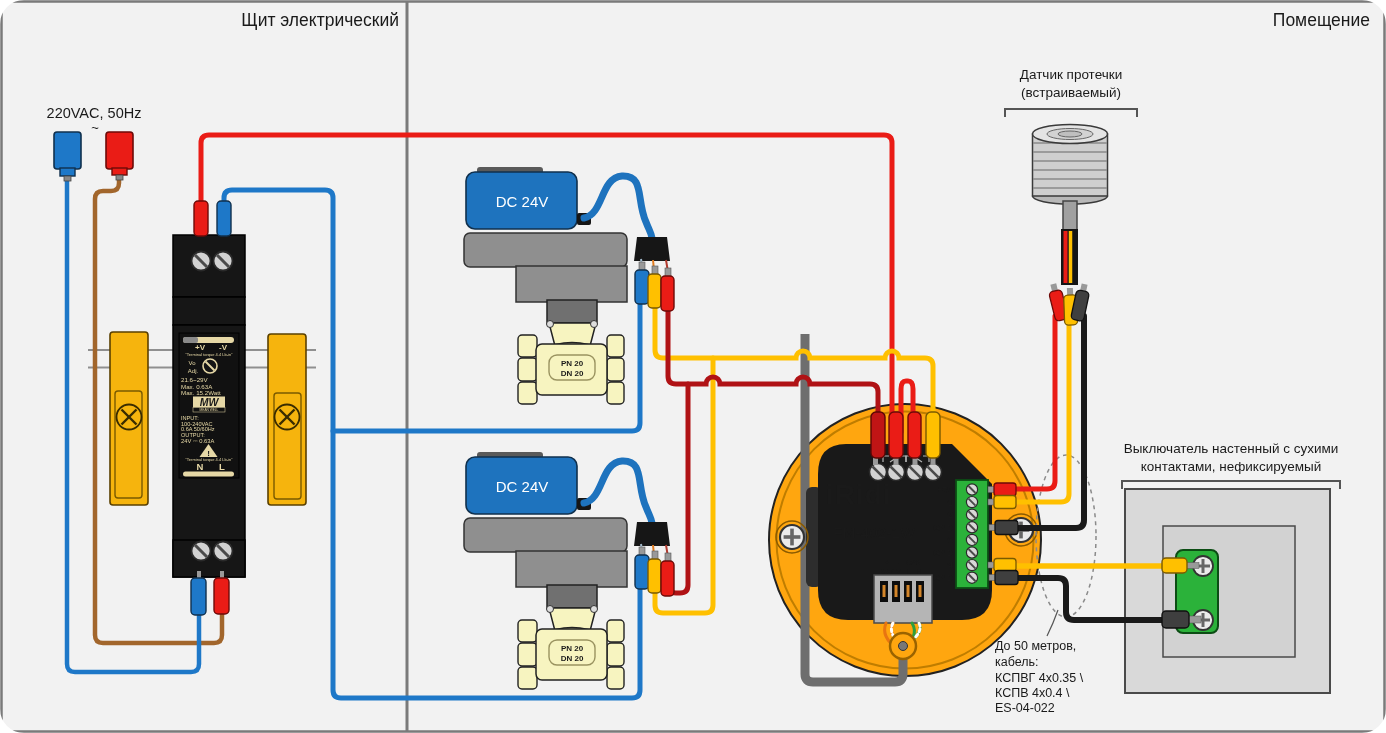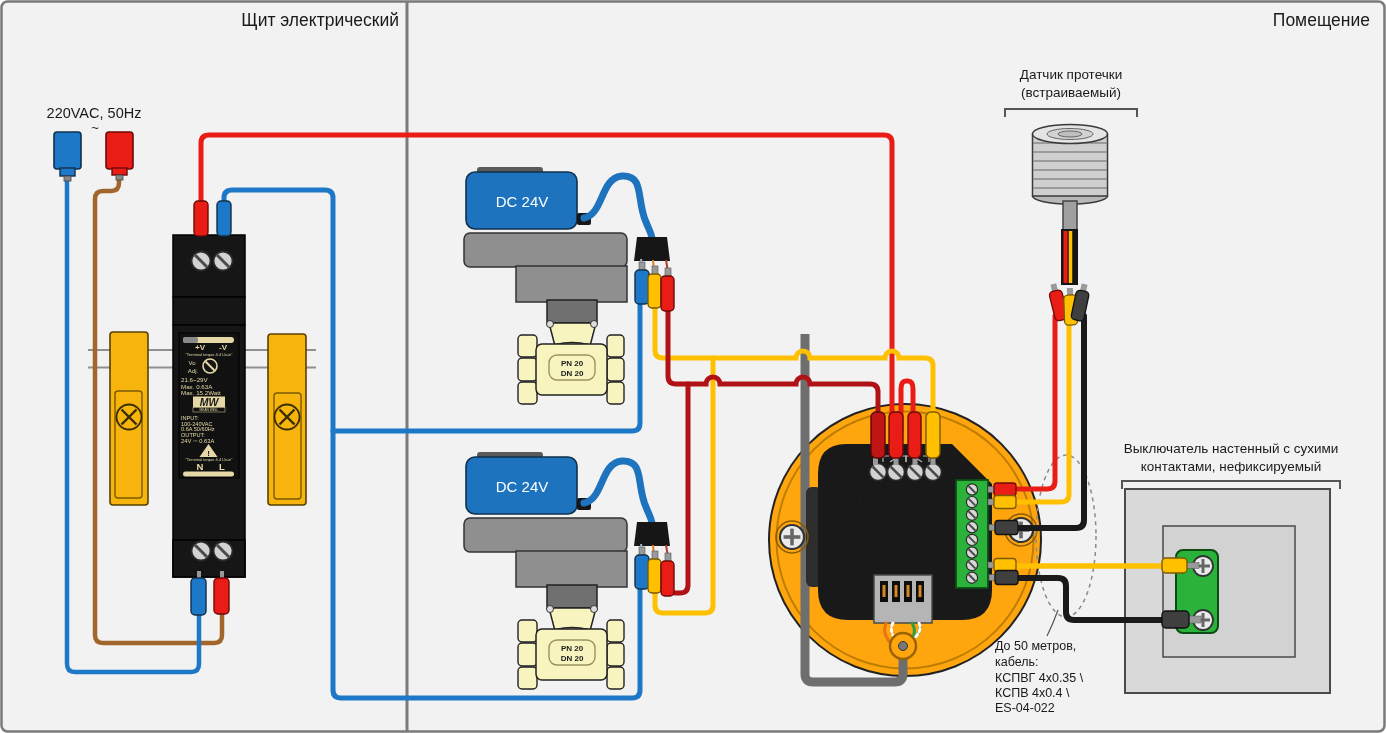--- a/index.html
+++ b/index.html
@@ -1,16 +1,16 @@
 <!DOCTYPE html>
 <html><head>
 <meta charset="utf-8">
 <style>
   html,body{margin:0;padding:0;background:#ffffff;}
-  .stage{position:relative;width:1386px;height:733px;background:#ffffff;overflow:hidden;}
+  .stage{position:relative;width:1386px;height:733px;background:#ffffff;overflow:hidden;border-radius:24px;}
   svg{display:block;}
   text{font-family:"Liberation Sans","DejaVu Sans",sans-serif;fill:#1a1a1a;}
   .zone-title{font-size:17.5px;}
   .comp-label{font-size:13.5px;}
   .note{font-size:12.5px;}
   .psu-t{fill:#e6d8a6;}
   .wht{fill:#ffffff;}
 </style>
 </head>
 <body>

